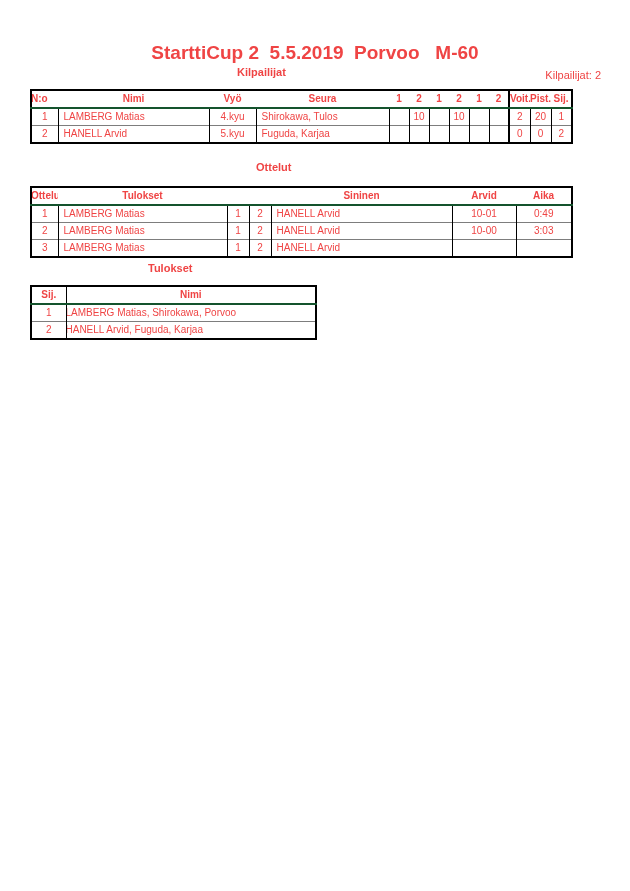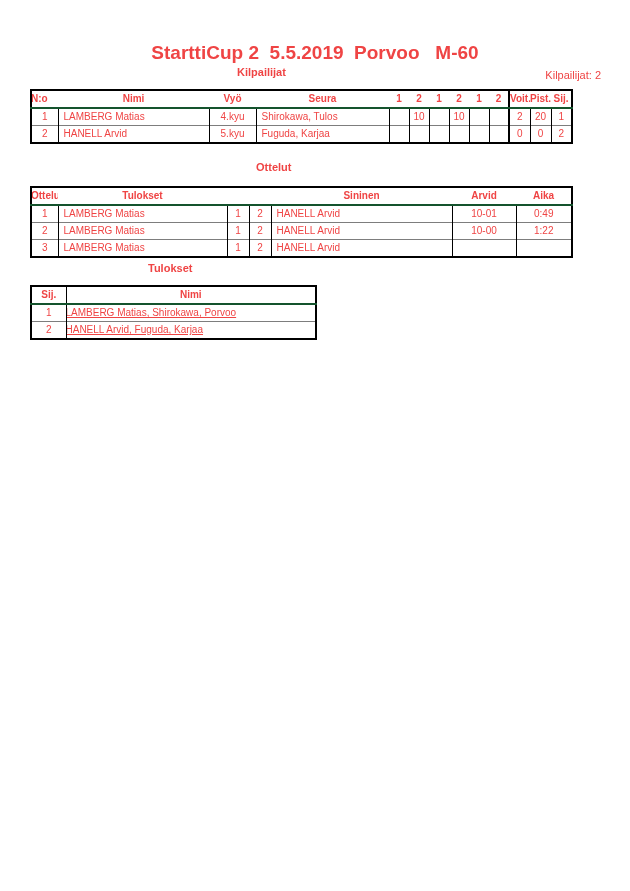--- a/index.html
+++ b/index.html
@@ -26,21 +26,21 @@
   table.rpt th, table.rpt td {
     font-size:10px; height:16px; line-height:16px; padding:0;
     text-align:center; white-space:nowrap; overflow:hidden;
   }
   table.rpt th { font-weight:bold; border-bottom:2px solid #14532d; }
   table.rpt tbody td { border-top:1px solid #7d7d7d; border-left:1px solid #000; }
   table.rpt tbody td:first-child { border-left:none; }
   .left { text-align:left !important; padding-left:5px !important; }
   .hleft { text-align:left !important; text-indent:-1px; }
   .thickleft { border-left:2px solid #000 !important; }
-  .clipname { text-align:left !important; padding-left:4px !important; text-indent:-6px;text-decoration:underline; }
+  .clipname { text-align:left !important; padding-left:4px !important; text-indent:-6px; }
   th.divided { border-left:1px solid #000; }
 
   #tbl-kilpailijat { left:30px; top:89px;  width:541px; }
   #tbl-ottelut     { left:30px; top:178px; width:541px;margin-top:8px; }
   #tbl-tulokset    { left:30px; top:285px; width:285px; }
 </style>
 </head>
 <body>
 
 <div class="page">
@@ -149,21 +149,21 @@
         <td>10-01</td>
         <td>0:49</td>
       </tr>
       <tr>
         <td>2</td>
         <td class="left">LAMBERG Matias</td>
         <td>1</td>
         <td>2</td>
         <td class="left">HANELL Arvid</td>
         <td>10-00</td>
-        <td>1:22</td>
+        <td>3:03</td>
       </tr>
       <tr>
         <td>3</td>
         <td class="left">LAMBERG Matias</td>
         <td>1</td>
         <td>2</td>
         <td class="left">HANELL Arvid</td>
         <td></td>
         <td></td>
       </tr>

